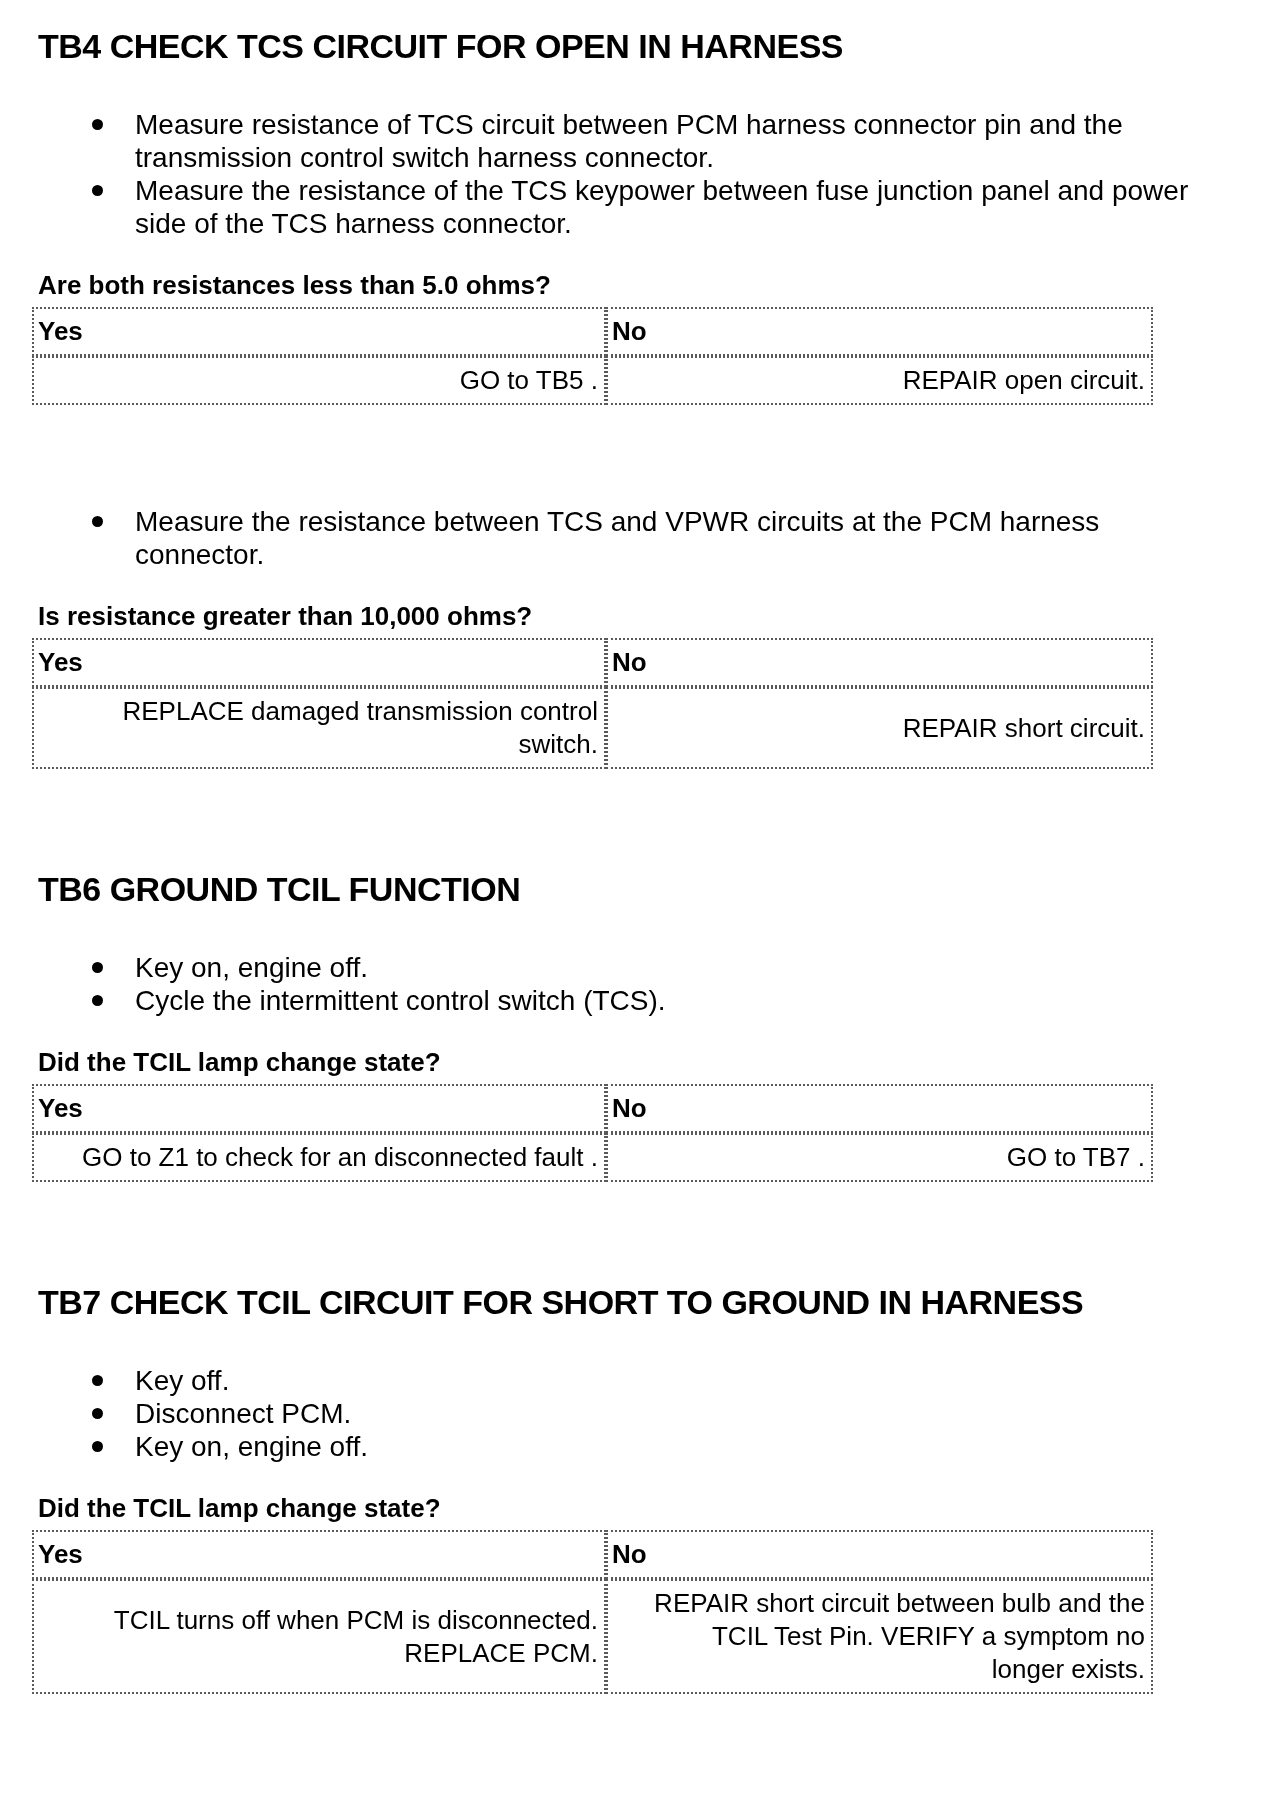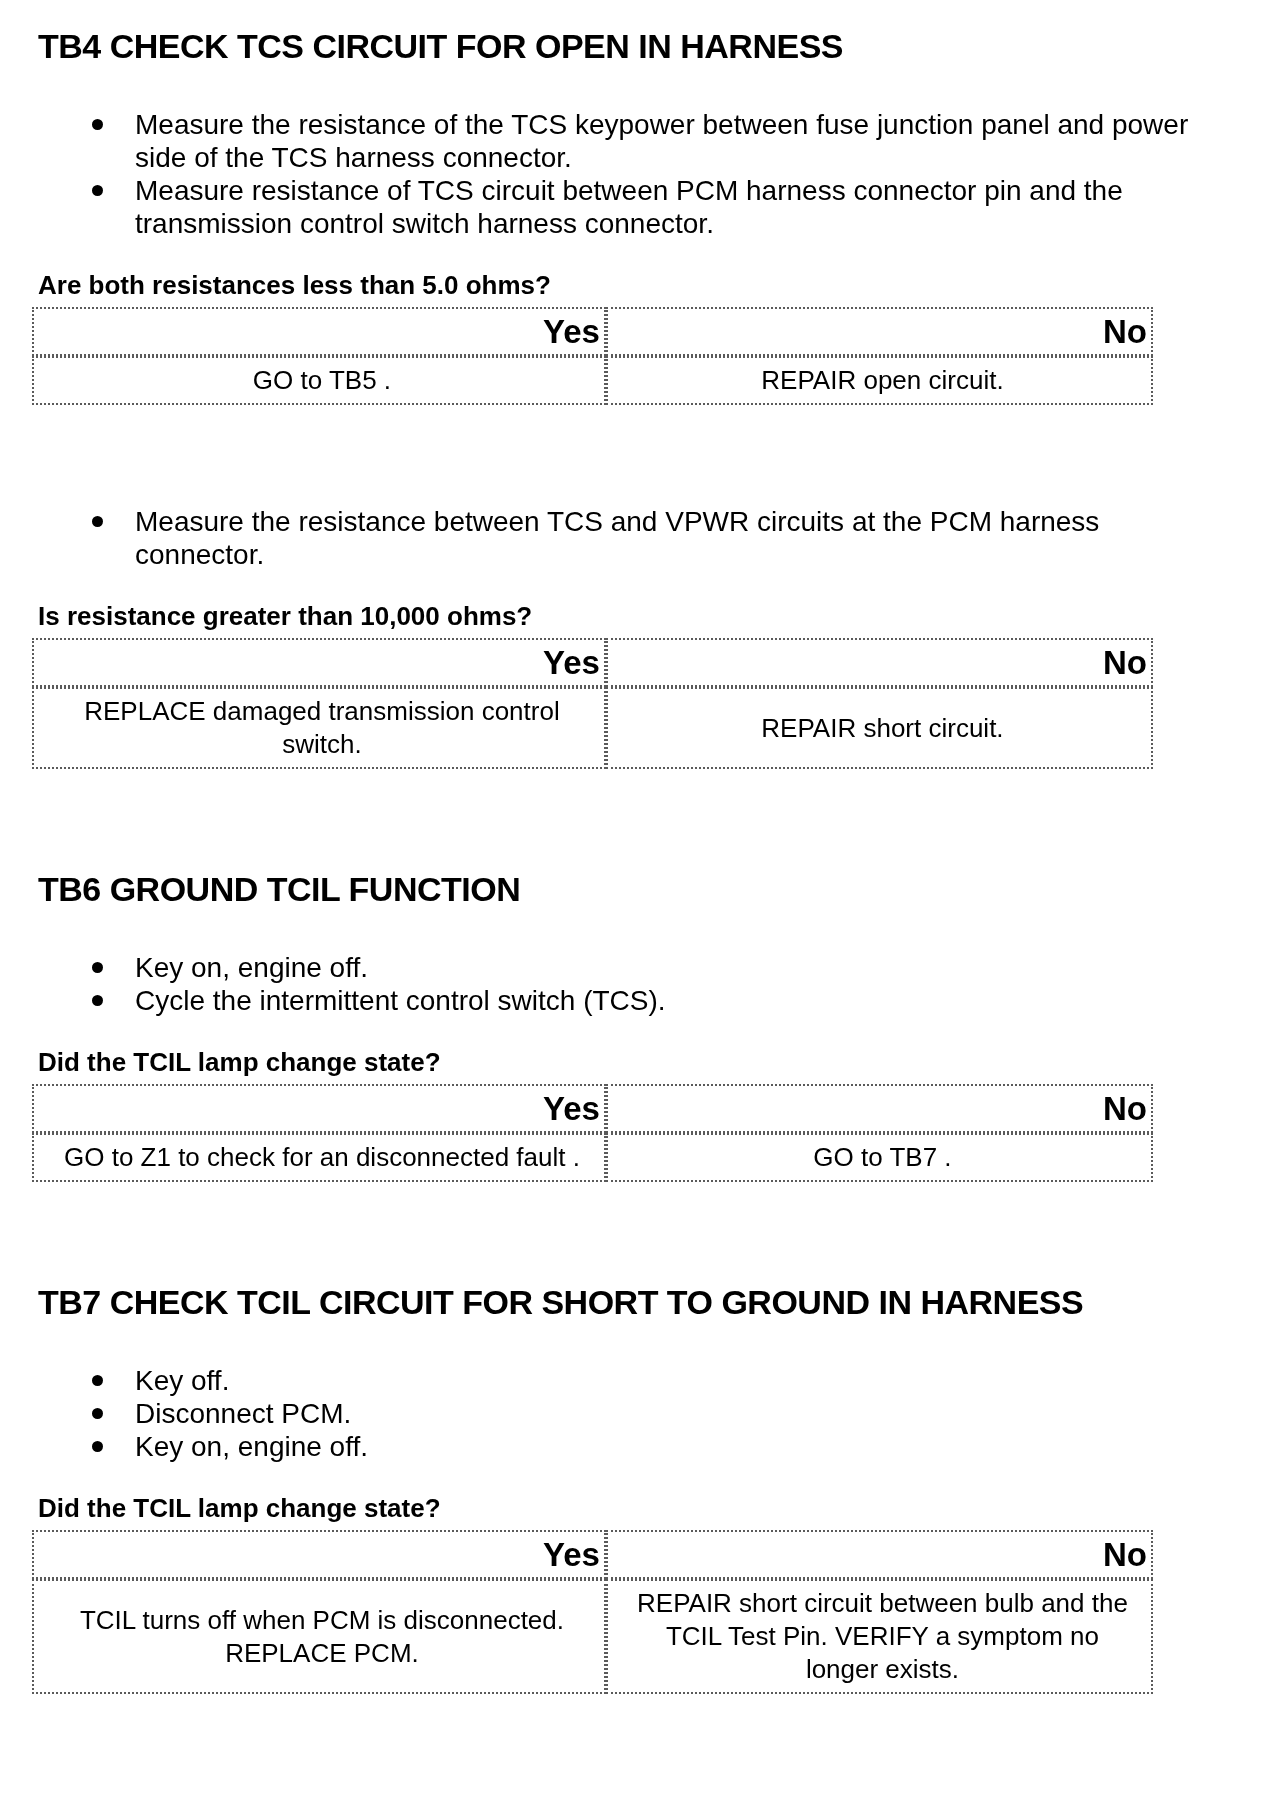--- a/index.html
+++ b/index.html
@@ -59,47 +59,47 @@
     table-layout: fixed;
     width: 1121px;
     margin: 6px 0 0 -6px;
   }
   .decision-table col.col-yes { width: 51.2%; }
   .decision-table col.col-no  { width: 48.8%; }
   .decision-table th, .decision-table td {
     border: 2px dotted #5a5a5a;
   }
   .decision-table th {
-    font-size: 33px;
+    font-size: 26px;
     font-weight: bold;
     line-height: 31px;
-    text-align: right;
+    text-align: left;
     padding: 7px 4px;
   }
   .decision-table td {
     font-size: 26px;
     line-height: 33px;
     padding: 6px 6px 6px 12px;
     vertical-align: middle;
-    text-align: center;
+    text-align: right;
     white-space: pre-line;
   }
 </style>
 </head>
 <body>
 
 <div class="page">
   <div id="sections-root">
   <div class="section">
     <h2 class="section-heading">TB4 CHECK TCS CIRCUIT FOR OPEN IN HARNESS</h2>
     <ul class="procedure-list">
+          <li class="procedure-item"><span class="bullet-dot"></span><span>Measure resistance of TCS circuit between PCM harness connector pin and the
+transmission control switch harness connector.</span></li>
           <li class="procedure-item"><span class="bullet-dot"></span><span>Measure the resistance of the TCS keypower between fuse junction panel and power
 side of the TCS harness connector.</span></li>
-          <li class="procedure-item"><span class="bullet-dot"></span><span>Measure resistance of TCS circuit between PCM harness connector pin and the
-transmission control switch harness connector.</span></li>
         </ul>
     <p class="question">Are both resistances less than 5.0 ohms?</p>
     <table class="decision-table">
       <colgroup>
         <col class="col-yes">
         <col class="col-no">
       </colgroup>
       <thead>
         <tr>
           <th>Yes</th>

